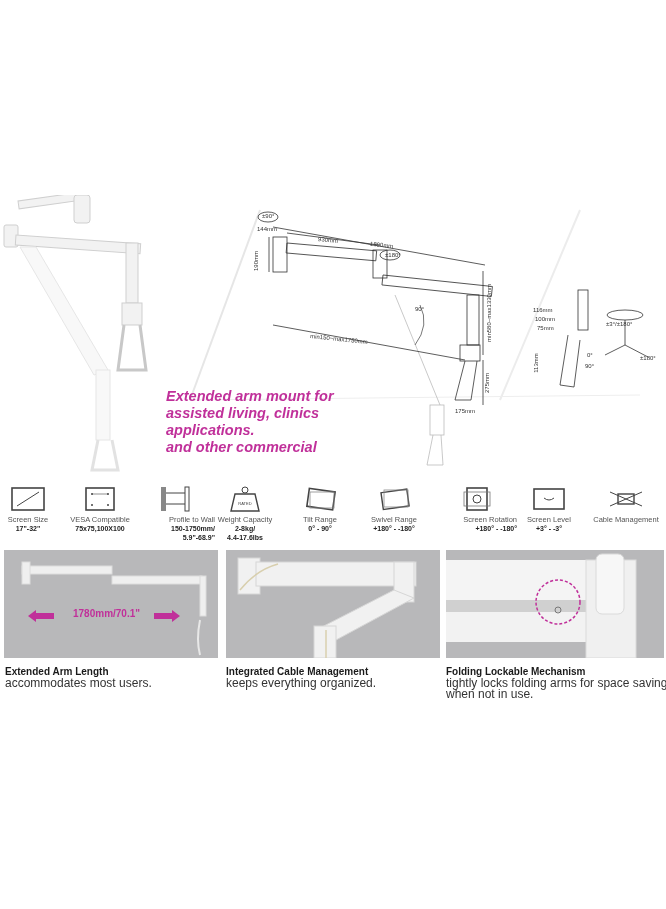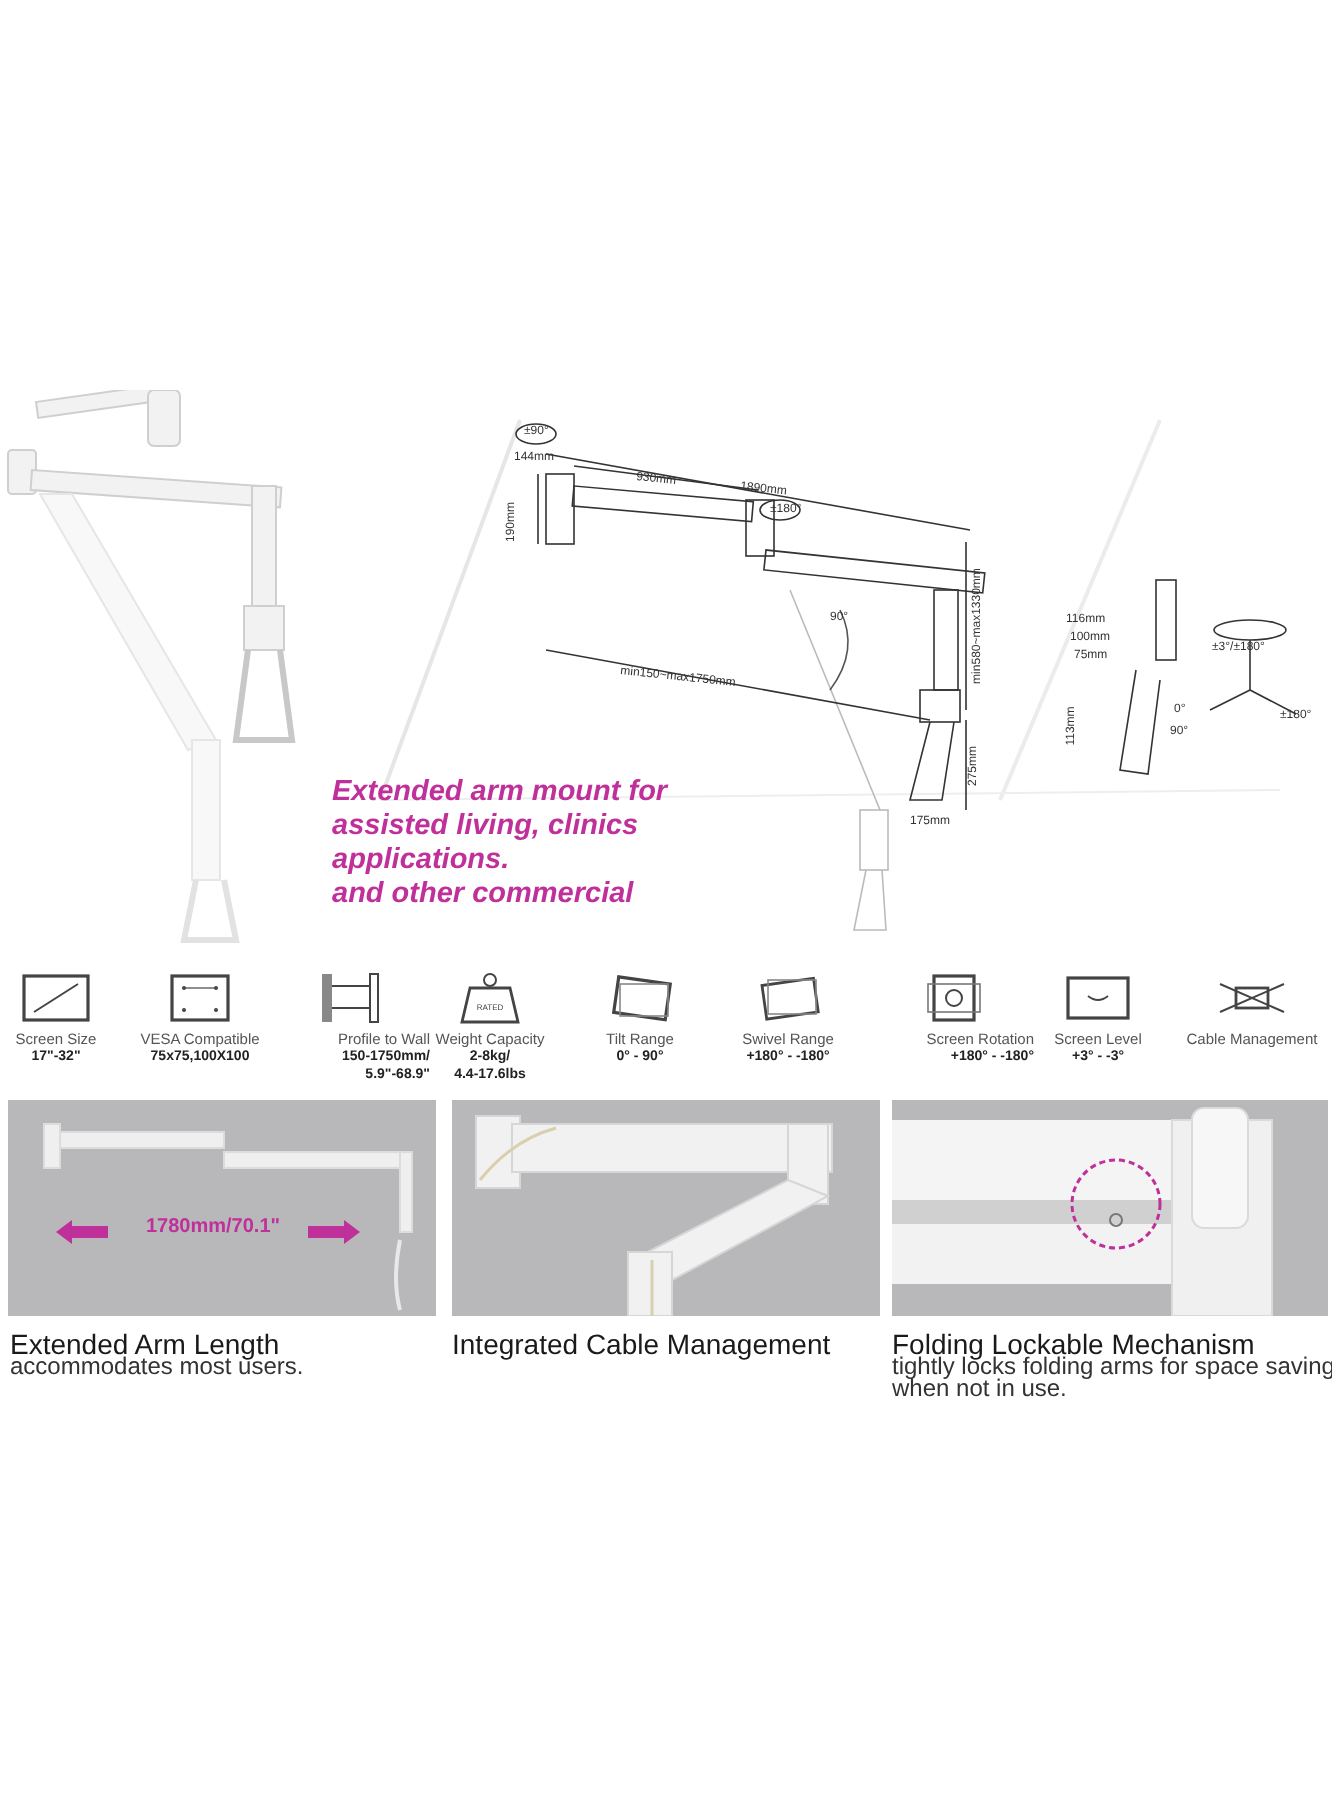--- a/index.html
+++ b/index.html
@@ -7,21 +7,21 @@
   .abs { position:absolute; }
   .tagline { left:166px; top:388px; width:220px; color:#c0309a; font-weight:bold; font-size:14.5px; line-height:17px;font-style:italic; }
   .tagline span { display:block; }
   .dim { font-size:6px; color:#333; font-family:"Liberation Sans", sans-serif; white-space:nowrap; }
   .feat { position:absolute; top:486px; width:80px; text-align:center; }
   .feat .ic { width:40px; height:26px; margin:0 auto 3px; display:block; }
   .feat .lbl { font-size:7.5px; color:#555; display:block; line-height:9px; }
   .feat .val { font-size:7px; color:#222; font-weight:bold; display:block; line-height:9px; }
   .panel { position:absolute; top:550px; height:108px; background:#b8b8ba; overflow:hidden; }
   .cap { position:absolute; top:666px; width:225px; }
-  .cap .t { font-weight:normal; font-size:14px; color:#1a1a1a; display:block; line-height:12px; }
+  .cap .t { font-weight:bold; font-size:10px; color:#1a1a1a; display:block; line-height:12px; }
   .cap .d { font-size:12px; color:#333; display:block; line-height:11px; }
   .len { position:absolute; left:28px; top:608px; width:165px; height:16px; }
   .len .txt { position:absolute; left:45px; top:0; color:#c0309a; font-weight:bold; font-size:10px; }
 </style>
 </head>
 <body>
 
 <svg class="abs" style="left:0;top:195px;" width="170" height="280" viewBox="0 0 170 280">
   <g fill="#f2f2f2" stroke="#cfcfcf" stroke-width="1">
     <rect x="18" y="6" width="70" height="8" transform="rotate(-8 18 6)"></rect>
@@ -235,18 +235,19 @@
     <circle cx="112" cy="60" r="3" fill="none" stroke="#777"></circle>
   </svg>
 </div>
 
 <div class="cap" style="left:5px;">
   <span class="t">Extended Arm Length</span>
   <span class="d">accommodates most users.</span>
 </div>
 <div class="cap" style="left:226px;">
   <span class="t">Integrated Cable Management</span>
+  <span class="d">keeps everything organized.</span>
 </div>
 <div class="cap" style="left:446px;">
   <span class="t">Folding Lockable Mechanism</span>
   <span class="d">tightly locks folding arms for space saving</span>
   <span class="d">when not in use.</span>
 </div>
 
 </body></html>

